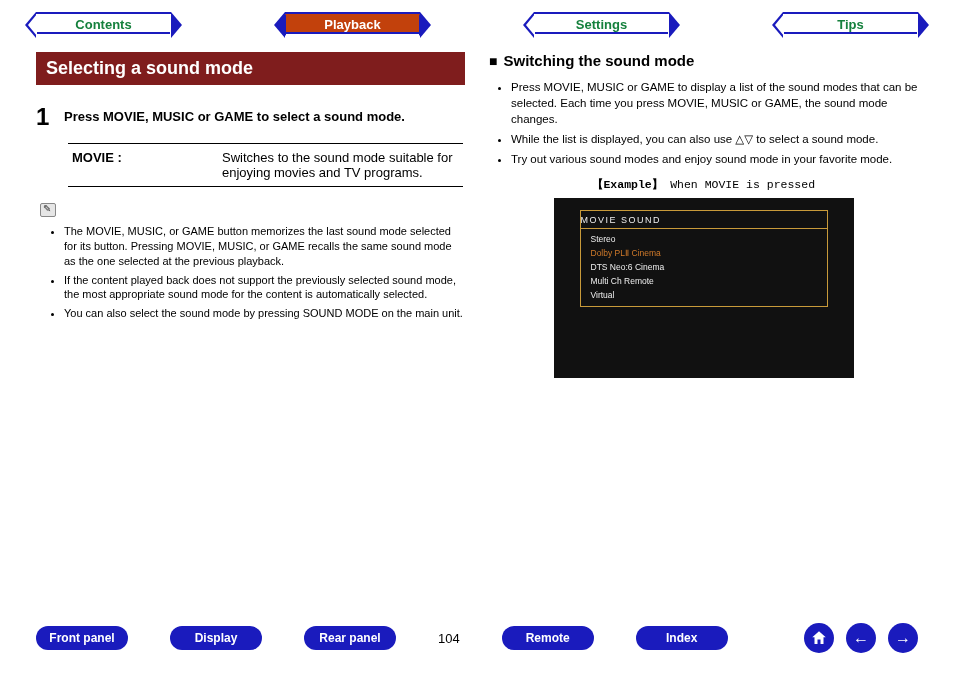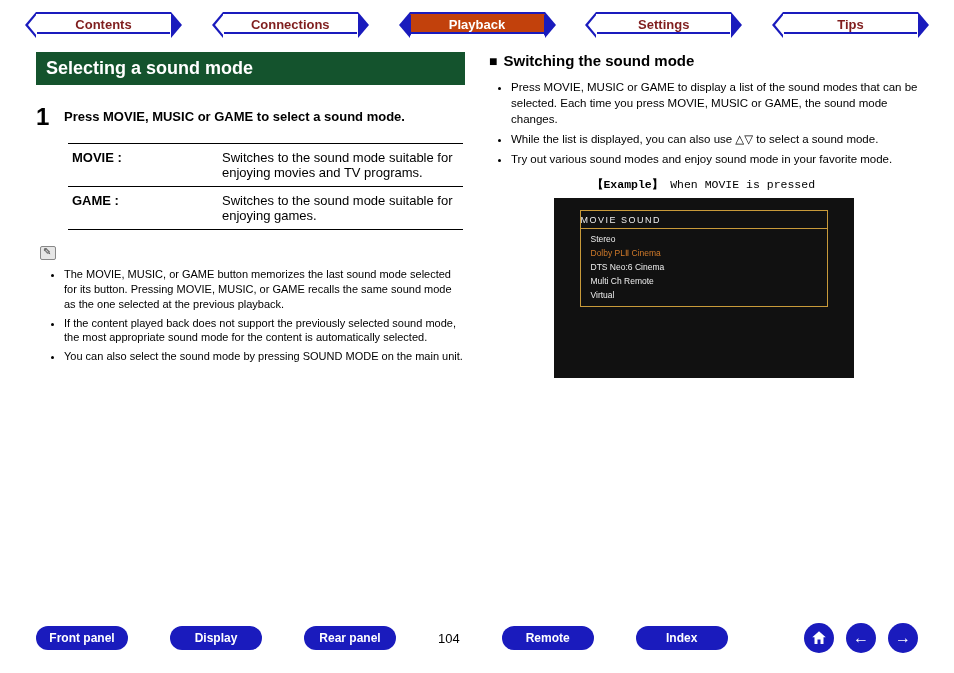--- a/index.html
+++ b/index.html
@@ -21,21 +21,21 @@
     margin-bottom: 18px;
   }
   .tab {
     position: relative;
     width: 135px;
     height: 22px;
     line-height: 22px;
     text-align: center;
     font-size: 13px;
     font-weight: bold;
-    color: #7f1d1d;
+    color: #15803d;
     background: #fff;
     border-top: 2px solid #1a1bbd;
     border-bottom: 2px solid #1a1bbd;
     cursor: pointer;
   }
   .tab::before, .tab::after {
     content: "";
     position: absolute;
     top: -2px;
     width: 0; height: 0;
@@ -61,21 +61,21 @@
   .content {
     display: flex;
     padding: 0 36px;
   }
   .col {
     width: 50%;
   }
   .col.left { padding-right: 12px; }
   .col.right { padding-left: 12px; }
   .section-title {
-    background: #14532d;
+    background: #7f1d1d;
     color: #fff;
     font-size: 18px;
     font-weight: bold;
     padding: 6px 10px;
     margin-bottom: 18px;
   }
   .step {
     display: flex;
     margin-bottom: 12px;
   }
@@ -211,42 +211,37 @@
     cursor: pointer;
     font-size: 16px;
   }
   .home svg { width:18px; height:18px; fill:#fff; }
 </style>
 </head>
 <body>
 
 <div class="tabs">
   <div class="tab"><span class="inner"></span><span>Contents</span></div>
-  <div class="tab"><span class="inner"></span><span>Connections</span></div>
   <div class="tab active"><span class="inner"></span><span>Playback</span></div>
   <div class="tab"><span class="inner"></span><span>Settings</span></div>
   <div class="tab"><span class="inner"></span><span>Tips</span></div>
 </div>
 
 <div class="content">
   <div class="col left">
     <div class="section-title">Selecting a sound mode</div>
     <div class="step">
       <div class="step-num">1</div>
       <div class="step-text">Press MOVIE, MUSIC or GAME to select a sound mode.</div>
     </div>
     <table class="modes">
       <tbody>
           <tr>
             <td class="label">MOVIE :</td>
             <td>Switches to the sound mode suitable for enjoying movies and TV programs.</td>
-          </tr>
-      <tr>
-            <td class="label">GAME :</td>
-            <td>Switches to the sound mode suitable for enjoying games.</td>
           </tr>
     </tbody>
       </table>
     <div class="note-icon"></div>
     <ul class="notes">
       <li>The MOVIE, MUSIC, or GAME button memorizes the last sound mode selected for its button. Pressing MOVIE, MUSIC, or GAME recalls the same sound mode as the one selected at the previous playback.</li>
       <li>If the content played back does not support the previously selected sound mode, the most appropriate sound mode for the content is automatically selected.</li>
       <li>You can also select the sound mode by pressing SOUND MODE on the main unit.</li>
     </ul>
   </div>

